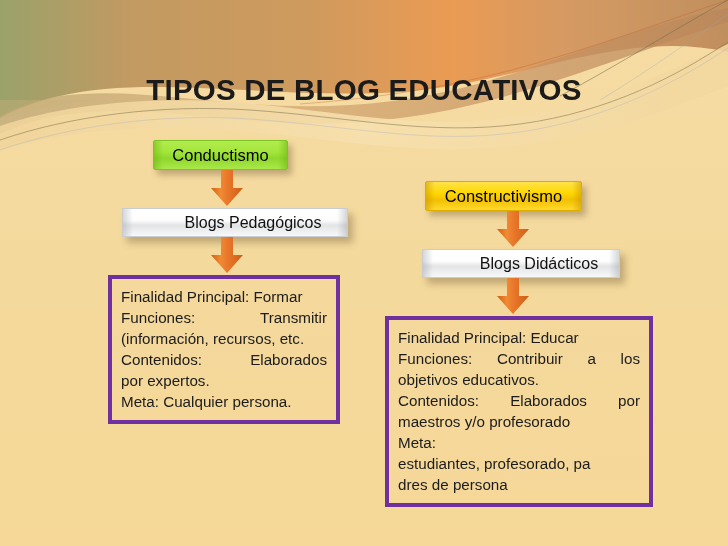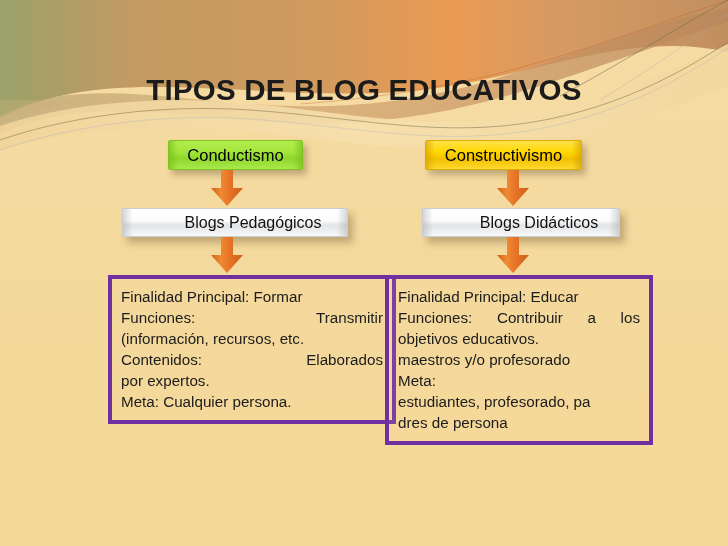--- a/index.html
+++ b/index.html
@@ -50,21 +50,21 @@
     letter-spacing: 0.2px;
     font-family: "Liberation Sans", sans-serif;
   }
 
   
   .column {
     position: absolute;
     top: 140px;
   }
   #column-left  { left: 108px; width: 240px; }
-  #column-right { left: 385px; width: 268px; }
+  #column-right { left: 385px; width: 268px; margin-top: 41px; }
 
   
   .pill {
     position: relative;
     height: 28px;
     line-height: 28px;
     text-align: center;
     font-size: 16.5px;
     color: #000;
     border-radius: 2px;
@@ -96,21 +96,21 @@
   }
   .pill-yellow::before {
     left: 0;
     background: linear-gradient(to right, rgba(200,145,0,0.5), rgba(255,255,255,0));
   }
   .pill-yellow::after {
     right: 0;
     background: linear-gradient(to left, rgba(200,145,0,0.5), rgba(255,255,255,0));
   }
 
-  #pill-conductismo     { margin-left: 60px; width: 133px; }
+  #pill-conductismo     { margin-left: 45px; width: 133px; }
   #pill-constructivismo { margin-left: 40px; width: 155px; }
 
   
   .whitebox {
     position: relative;
     height: 27px;
     line-height: 27px;
     text-align: center;
     font-size: 16px;
     color: #111;
@@ -158,21 +158,21 @@
   .detailbox p {
     margin: 0;
     font-size: 15.2px;
     line-height: 21px;
     color: #1c1c1c;
     font-family: "Liberation Sans", sans-serif;
   }
   .justify { text-align: justify; text-align-last: justify; }
   .plain   { text-align: left; }
 
-  #detail-left  { width: 288px; }
+  #detail-left  { width: 232px; }
   #detail-right { width: 268px; }
 </style>
 </head>
 <body>
 
 <div id="slide">
 
   <svg id="bg-svg" viewBox="0 0 728 546" preserveAspectRatio="none">
     <defs>
       <linearGradient id="gBase" x1="0" y1="0" x2="0" y2="1">
@@ -284,20 +284,21 @@
     <div class="arrow" id="arrow-r2">
       <svg width="48" height="38" viewBox="0 0 48 38">
         <path d="M18,0 L30,0 L30,18 L40,18 L24,36 L8,18 L18,18 Z" fill="url(#arrA)"></path>
       </svg>
     </div>
 
     <div class="detailbox" id="detail-right">
       <p class="plain">Finalidad Principal: Educar</p>
       <p class="justify">Funciones: Contribuir a los</p>
       <p class="plain">objetivos educativos.</p>
+      <p class="justify">Contenidos: Elaborados por</p>
       <p class="plain">maestros y/o profesorado</p>
       <p class="plain">Meta:</p>
       <p class="plain">estudiantes, profesorado, pa</p>
       <p class="plain">dres de persona</p>
     </div>
   </div>
 
 </div>
 
 </body></html>

